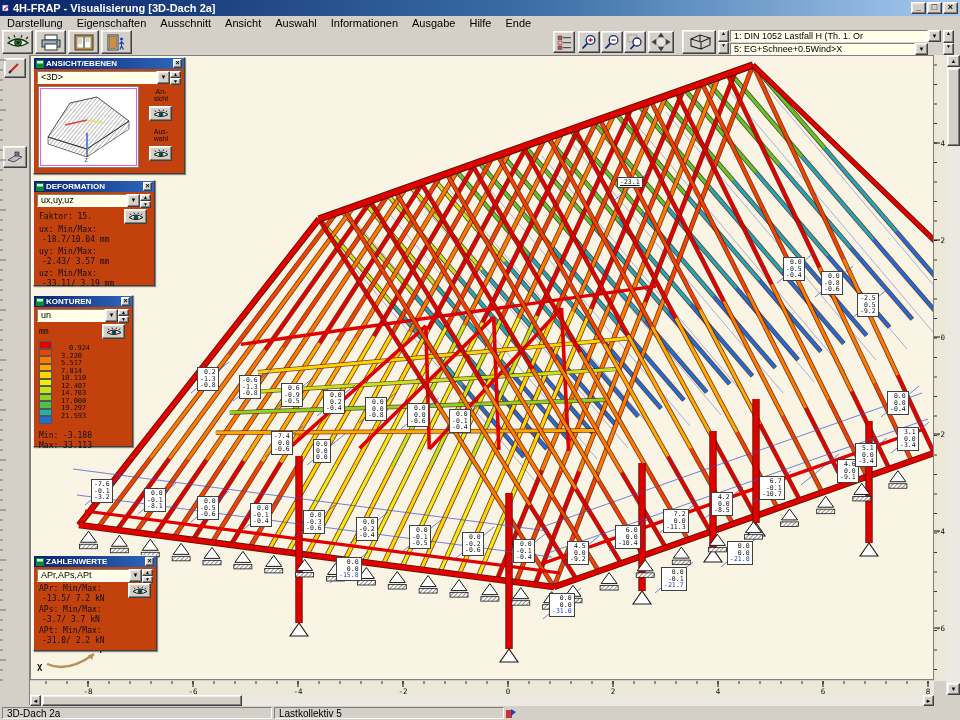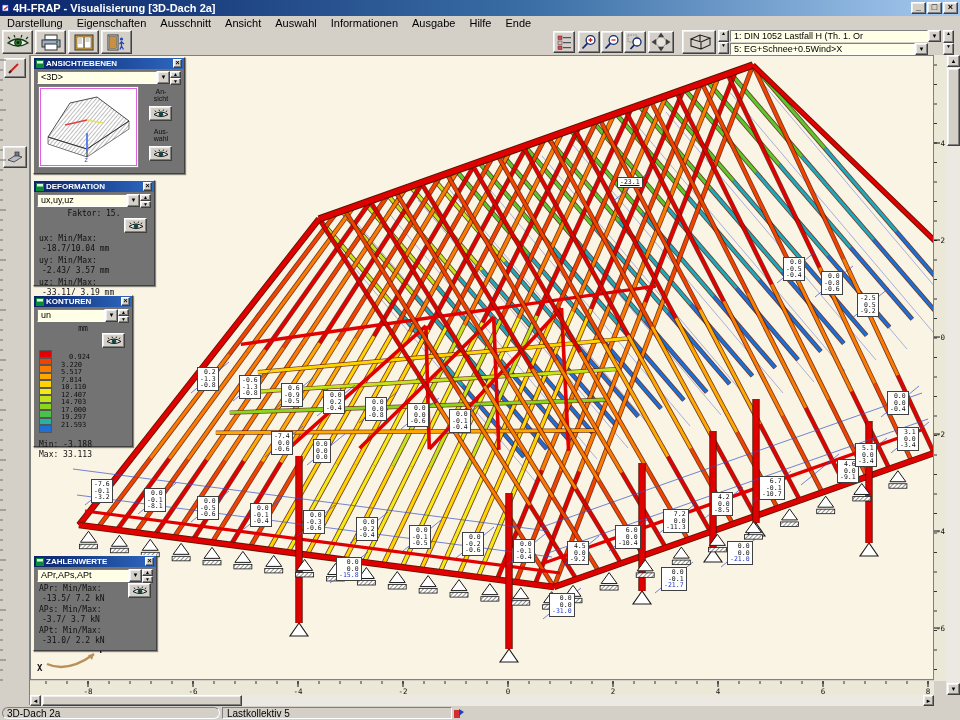--- a/index.html
+++ b/index.html
@@ -37,29 +37,29 @@
   
   #ruler-bottom{position:absolute;left:30px;top:681px;width:904px;height:14px;background:#ece8d8;}
   #ruler-right{position:absolute;left:934px;top:55px;width:12px;height:626px;background:#ece8d8;}
   #hscroll{position:absolute;left:30px;top:695px;width:904px;height:11px;background:#ece9e2;}
   #vscroll{position:absolute;left:946px;top:55px;width:14px;height:640px;background:#ece9e2;}
   .sbtn{position:absolute;display:flex;align-items:center;justify-content:center;font-size:6px;}
   
   #statusbar{position:absolute;left:0;top:706px;width:960px;height:14px;display:flex;gap:2px;padding:1px 2px;}
   .statusfield{height:12px;font-size:10px;line-height:11px;padding:0 4px;white-space:nowrap;overflow:hidden;flex:none;}
   
-  .panel{position:absolute;background:#737373;border:1px solid;border-color:#f4f4f4 #404040 #404040 #f4f4f4;
+  .panel{position:absolute;background:#c2410c;border:1px solid;border-color:#f4f4f4 #404040 #404040 #f4f4f4;
     box-shadow:1px 1px 1px rgba(0,0,0,.45);z-index:20;}
   .ptitle{height:11px;background:linear-gradient(90deg,#0a246a,#2e68c0);display:flex;align-items:center;padding:0 2px;}
   .ptitle .ptxt{color:#fff;font-size:8px;font-weight:bold;padding-left:2px;white-space:nowrap;}
   .pclose{margin-left:auto;width:9px;height:9px;font-size:7px;line-height:6px;text-align:center;font-weight:bold;}
   .picon{width:8px;height:8px;flex:none;}
   .pcombo{display:flex;margin:2px 3px;height:13px;}
   .mono{font-family:"DejaVu Sans Mono",monospace;font-size:8px;line-height:9px;color:#101010;}
-  .prow{margin:1px 5px 0 5px;flex-direction:column;}
+  .prow{margin:1px 5px 0 5px;}
   .eyebtn{width:23px;height:15px;display:flex;align-items:center;justify-content:center;}
   #konturen-scale{position:relative;margin:2px 0 0 5px;height:86px;}
   .swatch{position:absolute;left:0;width:13px;height:7.5px;border:0.5px solid #555;}
   .scaleval{position:absolute;left:22px;font-family:"DejaVu Sans Mono",monospace;font-size:7px;line-height:7px;color:#101010;}
   .thumb-wrap{position:absolute;left:4px;top:28px;width:101px;height:82px;background:#fff;border:1px solid #808080;}
   .thumb-inner{position:absolute;left:1px;top:1px;width:97px;height:78px;border:1px solid #e060e0;}
   .side-label{position:absolute;font-size:7px;line-height:7px;color:#101010;text-align:center;width:34px;}
 </style>
 </head>
 <body>
@@ -842,21 +842,21 @@
   <div class="raised" style="position:absolute;left:12px;top:0;width:200px;height:11px;"></div>
   <div class="sbtn raised" style="right:0;top:0;width:11px;height:11px;">►</div>
 </div>
 <div id="vscroll">
   <div class="sbtn raised" style="left:1px;top:0;width:13px;height:12px;">▲</div>
   <div class="raised" style="position:absolute;left:1px;top:13px;width:13px;height:78px;"></div>
   <div class="sbtn raised" style="left:1px;bottom:0;width:13px;height:12px;">▼</div>
 </div>
 
 <div id="statusbar">
-    <div class="statusfield sunken" style="width: 218px; border-radius: 6px;">3D-Dach 2a</div>
+    <div class="statusfield sunken" style="width: 270px;">3D-Dach 2a</div>
     <div class="statusfield sunken" style="width: 230px;">Lastkollektiv 5</div>
     <svg width="11" height="11" style="margin-top:1px">
       <rect x="0" y="2" width="6" height="8" fill="#d03030"></rect>
       <path d="M5 1 L10 4 L5 8 Z" fill="#2040c0"></path>
     </svg>
   </div>
 
 <div class="panel" style="left:33px;top:57px;width:152px;height:117px;">
   <div class="ptitle">
     <svg class="picon" viewBox="0 0 8 8">

